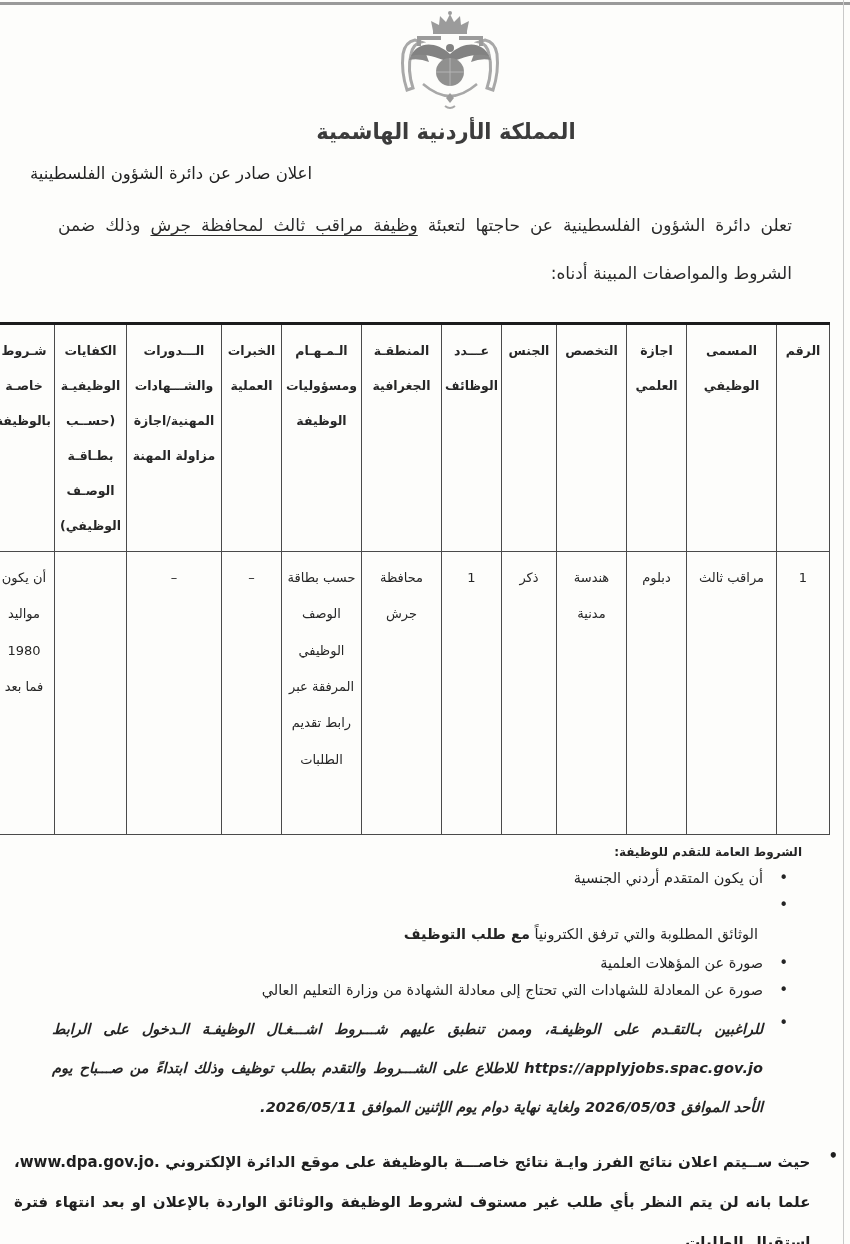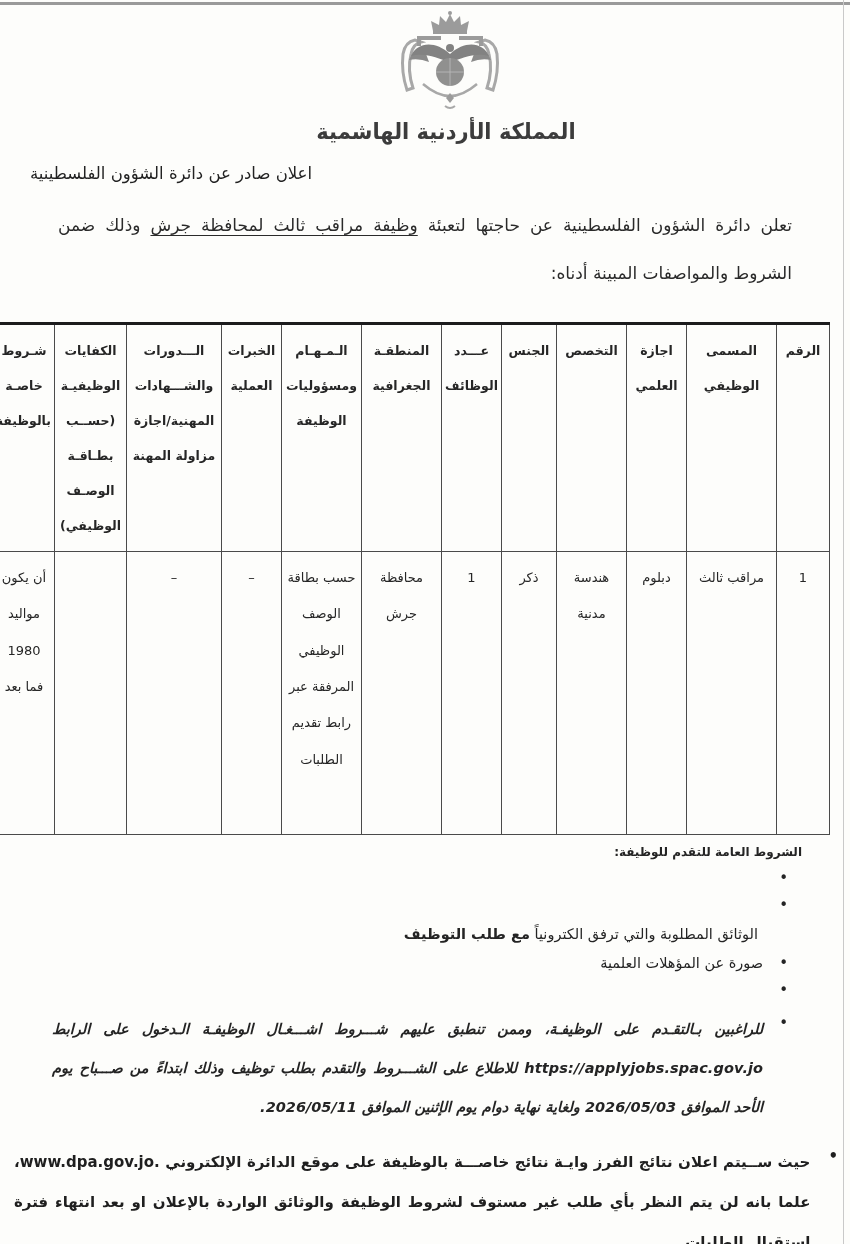--- a/index.html
+++ b/index.html
@@ -156,35 +156,37 @@
       <td>أن يكون مواليد 1980 فما بعد</td>
     </tr>
   </tbody>
     </table>
 
   <div class="conds">
     <div class="conds-heading">الشروط العامة للتقدم للوظيفة:</div>
 
     <div class="bullet-row">
       <span class="b-mark">•</span>
+      <span class="b-text">أن يكون المتقدم أردني الجنسية</span>
     </div>
 
     <div class="bullet-row">
       <span class="b-mark">•</span>
     </div>
 
     <div class="docs-heading"><span>الوثائق المطلوبة والتي ترفق الكترونياً </span><span class="bold-part">مع طلب التوظيف</span></div>
 
     <div class="bullet-row">
       <span class="b-mark">•</span>
       <span class="b-text">صورة عن المؤهلات العلمية</span>
     </div>
 
     <div class="bullet-row">
       <span class="b-mark">•</span>
+      <span class="b-text">صورة عن المعادلة للشهادات التي تحتاج إلى معادلة الشهادة من وزارة التعليم العالي</span>
     </div>
 
     <div class="bullet-row apply-row">
       <span class="b-mark">•</span>
       <span class="b-text"><span>للراغبين بـالتقـدم على الوظيفـة، وممن تنطبق عليهم شـــروط اشـــغـال الوظيفـة الـدخول على الرابط </span><span class="latin">https://applyjobs.spac.gov.jo</span><span> للاطلاع على الشـــروط والتقدم بطلب توظيف وذلك ابتداءً من صـــباح يوم الأحد الموافق 2026/05/03 ولغاية نهاية دوام يوم الإثنين الموافق 2026/05/11.</span></span>
     </div>
   </div>
 
   <div class="bottom-conds">
     <div class="bullet-row">

